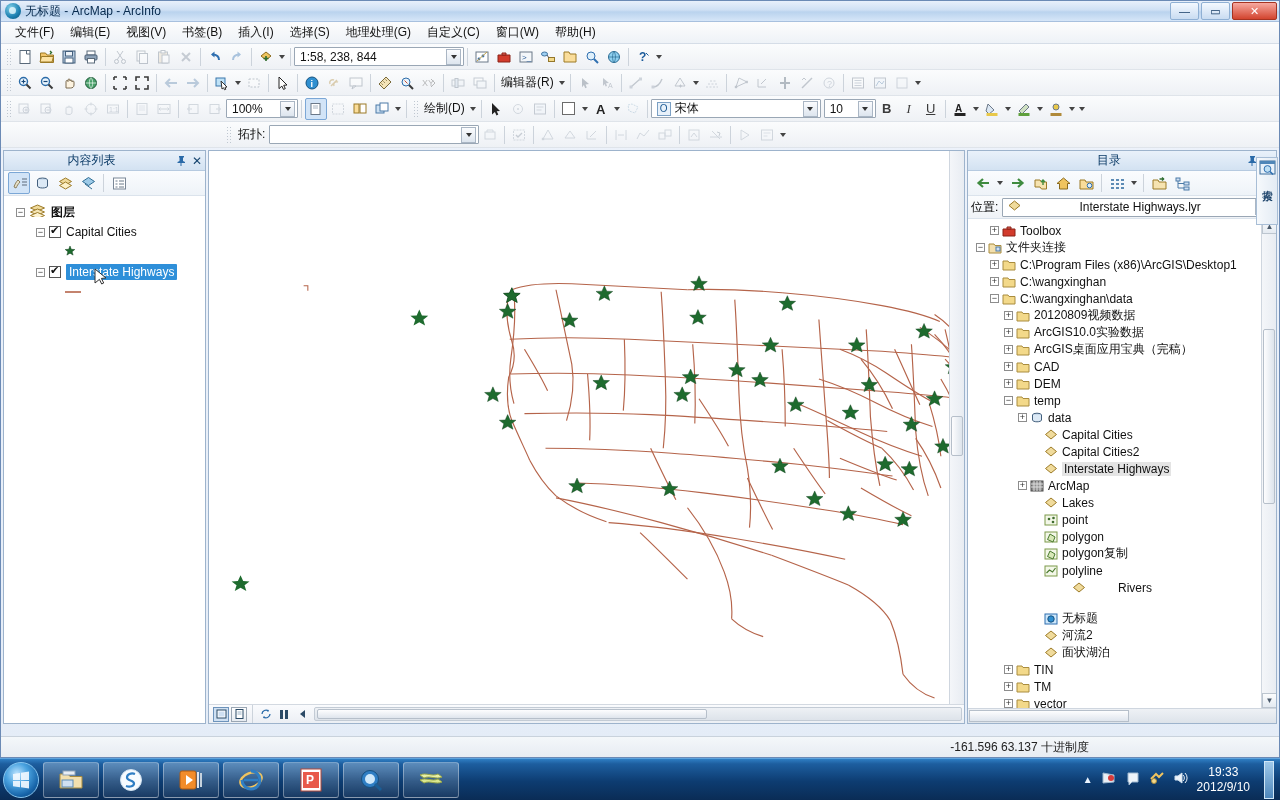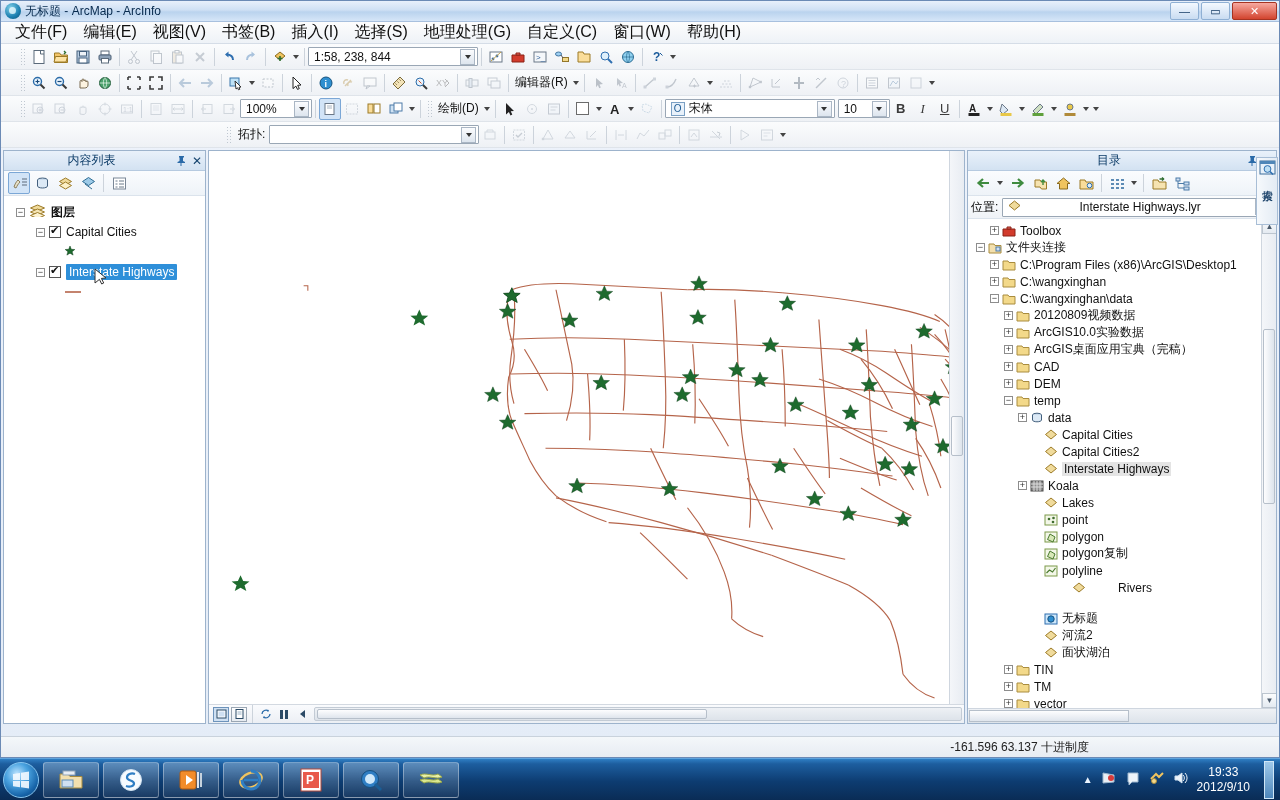--- a/index.html
+++ b/index.html
@@ -45,28 +45,28 @@
   }
   .win-btn.close { background: linear-gradient(180deg,#f7a9a0,#d2442e); border-color:#a63321; color:#fff; width:45px; }
 
   
   .menubar {
     height: 22px; display:flex; align-items:center;
     background: linear-gradient(180deg,#fdfdfd,#eef2f7);
     border-bottom: 1px solid #d5dde7;
     padding-left: 6px;
   }
-  .menu-item { padding: 7px 8px; font-size: 16px; color:#111; white-space:nowrap; }
+  .menu-item { padding: 7px 8px; font-size: 12px; color:#111; white-space:nowrap; }
 
   
   .toolbar-row {
     display:flex; align-items:center; height:26px;
     background: linear-gradient(180deg,#fbfcfd,#eef1f5);
     border-bottom: 1px solid #dfe4ea;
-    padding-left: 16px;
+    padding-left: 2px;
   }
   .grip { width:5px; height:18px; margin:0 3px;
     background-image: radial-gradient(#b9c2cc 40%, transparent 41%);
     background-size: 3px 3px; opacity:.9; flex:none; }
   .tb-sep { width:1px; height:18px; background:#ccd3db; margin:0 3px; flex:none; }
   .tbtn {
     width:22px; height:22px; flex:none;
     display:flex; align-items:center; justify-content:center;
     border:1px solid transparent; border-radius:2px;
     font-size:12px; color:#3b3b3b;
@@ -1473,21 +1473,21 @@
                 <span style="width:9px;height:9px;border:1px solid #8d8d8d;background:#fff;font-size:9px;line-height:7px;display:flex;align-items:center;justify-content:center;color:#333;">+</span>
               </span>
               <span style="margin-right: 4px; display: inline-flex; align-items: center; flex: 0 0 auto;">
                 <svg width="14" height="12">
                   <rect x="1" y="1" width="12" height="10" fill="#8e8e8e" stroke="#4a4a4a"></rect>
                   <g stroke="#dcdcdc">
                     <path d="M4 1v10M7 1v10M10 1v10M1 4h12M1 7h12"></path>
                   </g>
                 </svg>
               </span>
-              <span>Koala</span>
+              <span>ArcMap</span>
             </div>
             <div class="cat-row" style="padding-left: 60px;">
               <span style="width: 11px; display: inline-flex; align-items: center; justify-content: center; flex: 0 0 auto; margin-right: 2px;"></span>
               <span style="margin-right: 4px; display: inline-flex; align-items: center; flex: 0 0 auto;">
                 <svg width="14" height="12">
                   <path d="M7 1l5.5 4.5L7 10 1.5 5.5z" fill="#f0db9c" stroke="#9c7a26"></path>
                 </svg>
               </span>
               <span>Lakes</span>
             </div>

